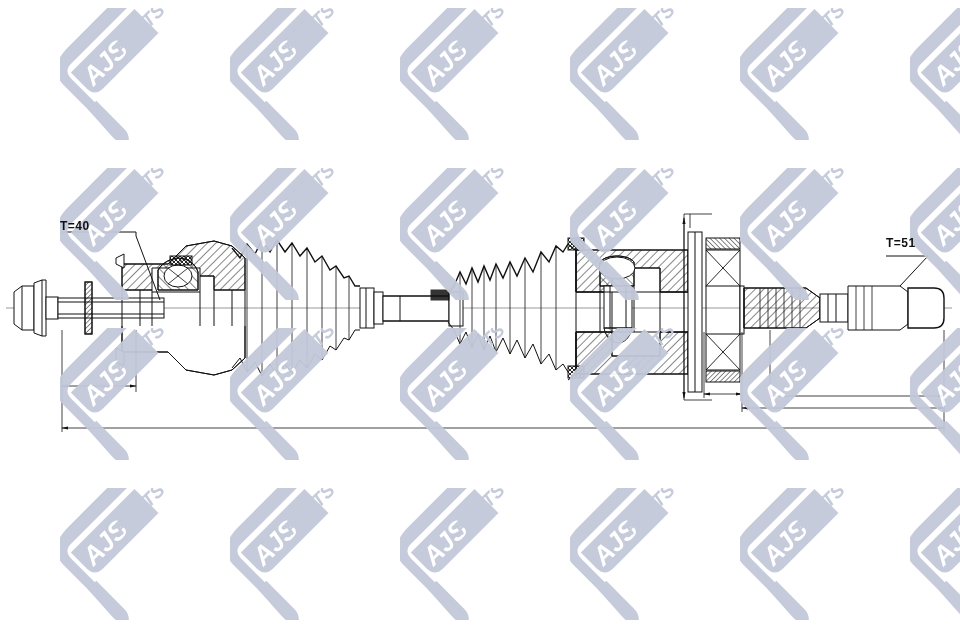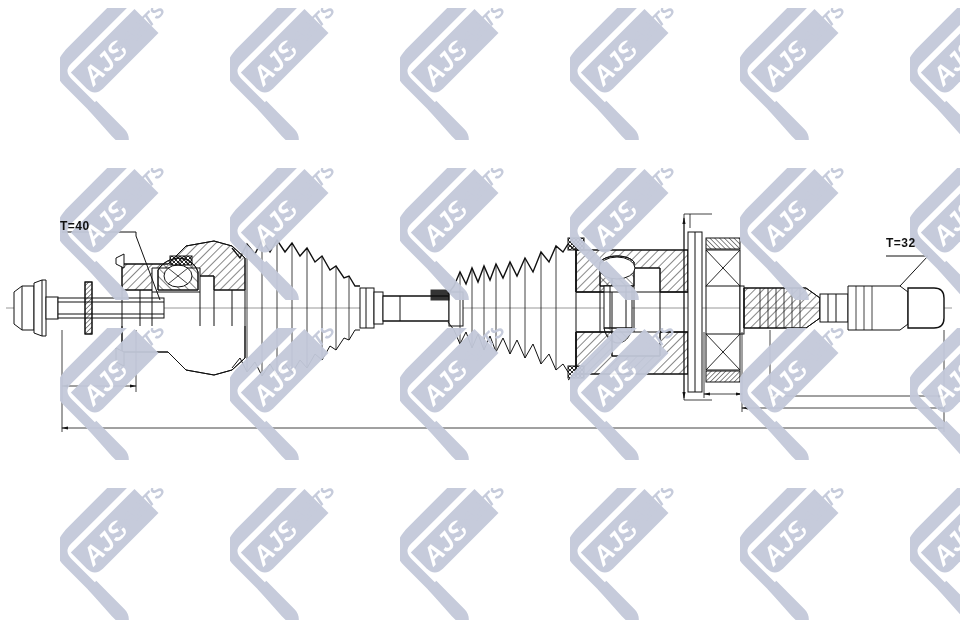--- a/index.html
+++ b/index.html
@@ -599,16 +599,16 @@
 
           <path d="M886,256 L928,256 L900,286" fill="none"></path>
         </g>
 
       </g>
     </svg>
   </div>
 
   <div id="annotation-layer">
     <div class="lbl" style="left:60px;top:219px;">T=40</div>
-    <div class="lbl" style="left:886px;top:236px;">T=32</div>
+    <div class="lbl" style="left:886px;top:236px;">T=51</div>
   </div>
 
 </div>
 
 </body></html>

